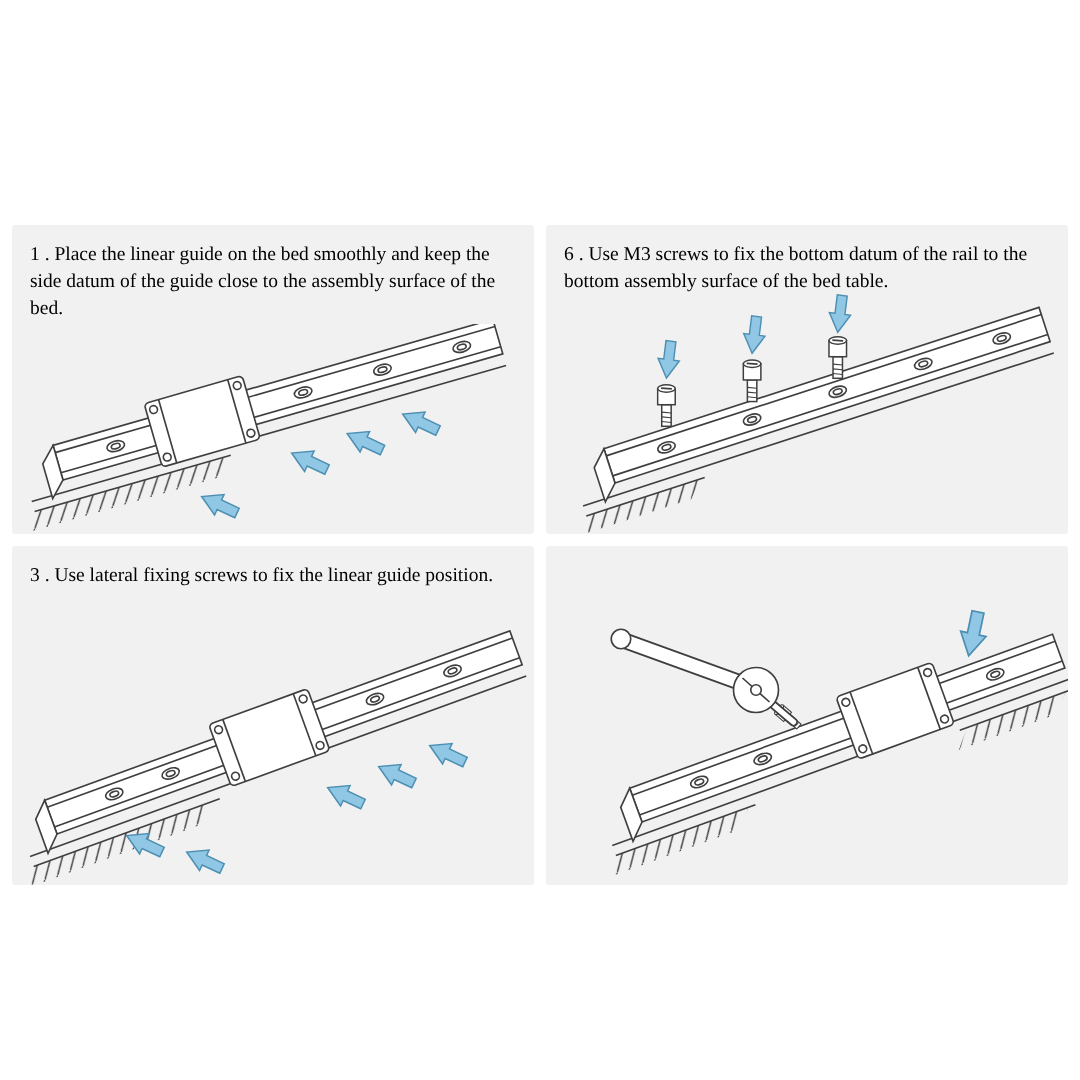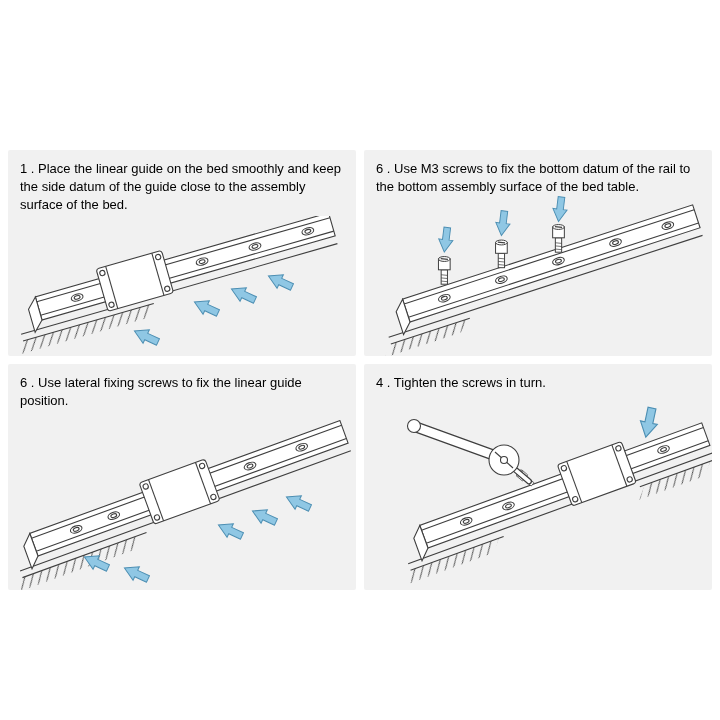--- a/index.html
+++ b/index.html
@@ -9,21 +9,21 @@
     background:var(--page-bg,#ffffff);
     font-family:"Liberation Sans", sans-serif;
     overflow:hidden;
   }
   .grid {
     position:absolute; top:150px; left:8px;
     display:grid; grid-template-columns:348px 348px; grid-template-rows:206px 226px; gap:8px;
   }
   .panel {
     background:var(--panel-bg,#f1f1f1); border-radius:2px;
-    display:flex; flex-direction:column; overflow:hidden;
+    display:flex; flex-direction:column; overflow:hidden;font-family:Liberation Serif, serif;
   }
   .step-text {
     padding:10px 12px 0 12px; font-size:13px; line-height:1.4; color:#000;
   }
   .panel svg { display:block; margin-top:auto; flex:0 0 auto; }
   .ink  { stroke:var(--ink,#3f3f3f); fill:none; stroke-width:1.1; }
   .ink-w{ stroke:var(--ink,#3f3f3f); fill:#ffffff; stroke-width:1.1; }
   .arrow{ fill:var(--arrow-fill,#8fc7e4); stroke:var(--arrow-stroke,#4d8fb3); stroke-width:1; }
 </style>
 </head>
@@ -132,21 +132,21 @@
         </g>
         <g>
           <use href="#arr" class="arrow" transform="translate(83.3,31.5) rotate(97) scale(0.95)"></use>
           <use href="#arr" class="arrow" transform="translate(140.4,15) rotate(97) scale(0.95)"></use>
           <use href="#arr" class="arrow" transform="translate(197.5,1) rotate(97) scale(0.95)"></use>
         </g>
       </svg>
     </div>
 
     <div class="panel">
-      <div class="step-text">6 . Use lateral fixing screws to fix the linear guide position.</div>
+      <div class="step-text">3 . Use lateral fixing screws to fix the linear guide position.</div>
       <svg viewBox="0 0 348 170" width="348" height="170">
         <defs>
           <pattern id="hp3" patternUnits="userSpaceOnUse" width="9" height="13">
             <line x1="9" y1="0" x2="0" y2="13" stroke="#3f3f3f" stroke-width="1"></line>
           </pattern>
         </defs>
         <g transform="translate(30,136) rotate(-20)">
           <g>
             <line class="ink" x1="-22" y1="8" x2="330" y2="8"></line>
             <line class="ink" x1="-22" y1="15" x2="110" y2="15"></line>
@@ -180,21 +180,20 @@
           <use href="#arr" class="arrow" transform="translate(234,116) rotate(205)"></use>
           <use href="#arr" class="arrow" transform="translate(268,102) rotate(205)"></use>
           <use href="#arr" class="arrow" transform="translate(302,88) rotate(205)"></use>
           <use href="#arr" class="arrow" transform="translate(100,148) rotate(205)"></use>
           <use href="#arr" class="arrow" transform="translate(140,159) rotate(205)"></use>
         </g>
       </svg>
     </div>
 
     <div class="panel">
-      <div class="step-text">4 . Tighten the screws in turn.</div>
       <svg viewBox="0 0 348 190" width="348" height="190">
         <defs>
           <pattern id="hp4" patternUnits="userSpaceOnUse" width="9" height="13">
             <line x1="9" y1="0" x2="0" y2="13" stroke="#3f3f3f" stroke-width="1"></line>
           </pattern>
         </defs>
         <g transform="translate(64,148) rotate(-20)">
           <g>
             <line class="ink" x1="-24" y1="8" x2="300" y2="8"></line>
             <line class="ink" x1="-24" y1="15" x2="75" y2="15"></line>

